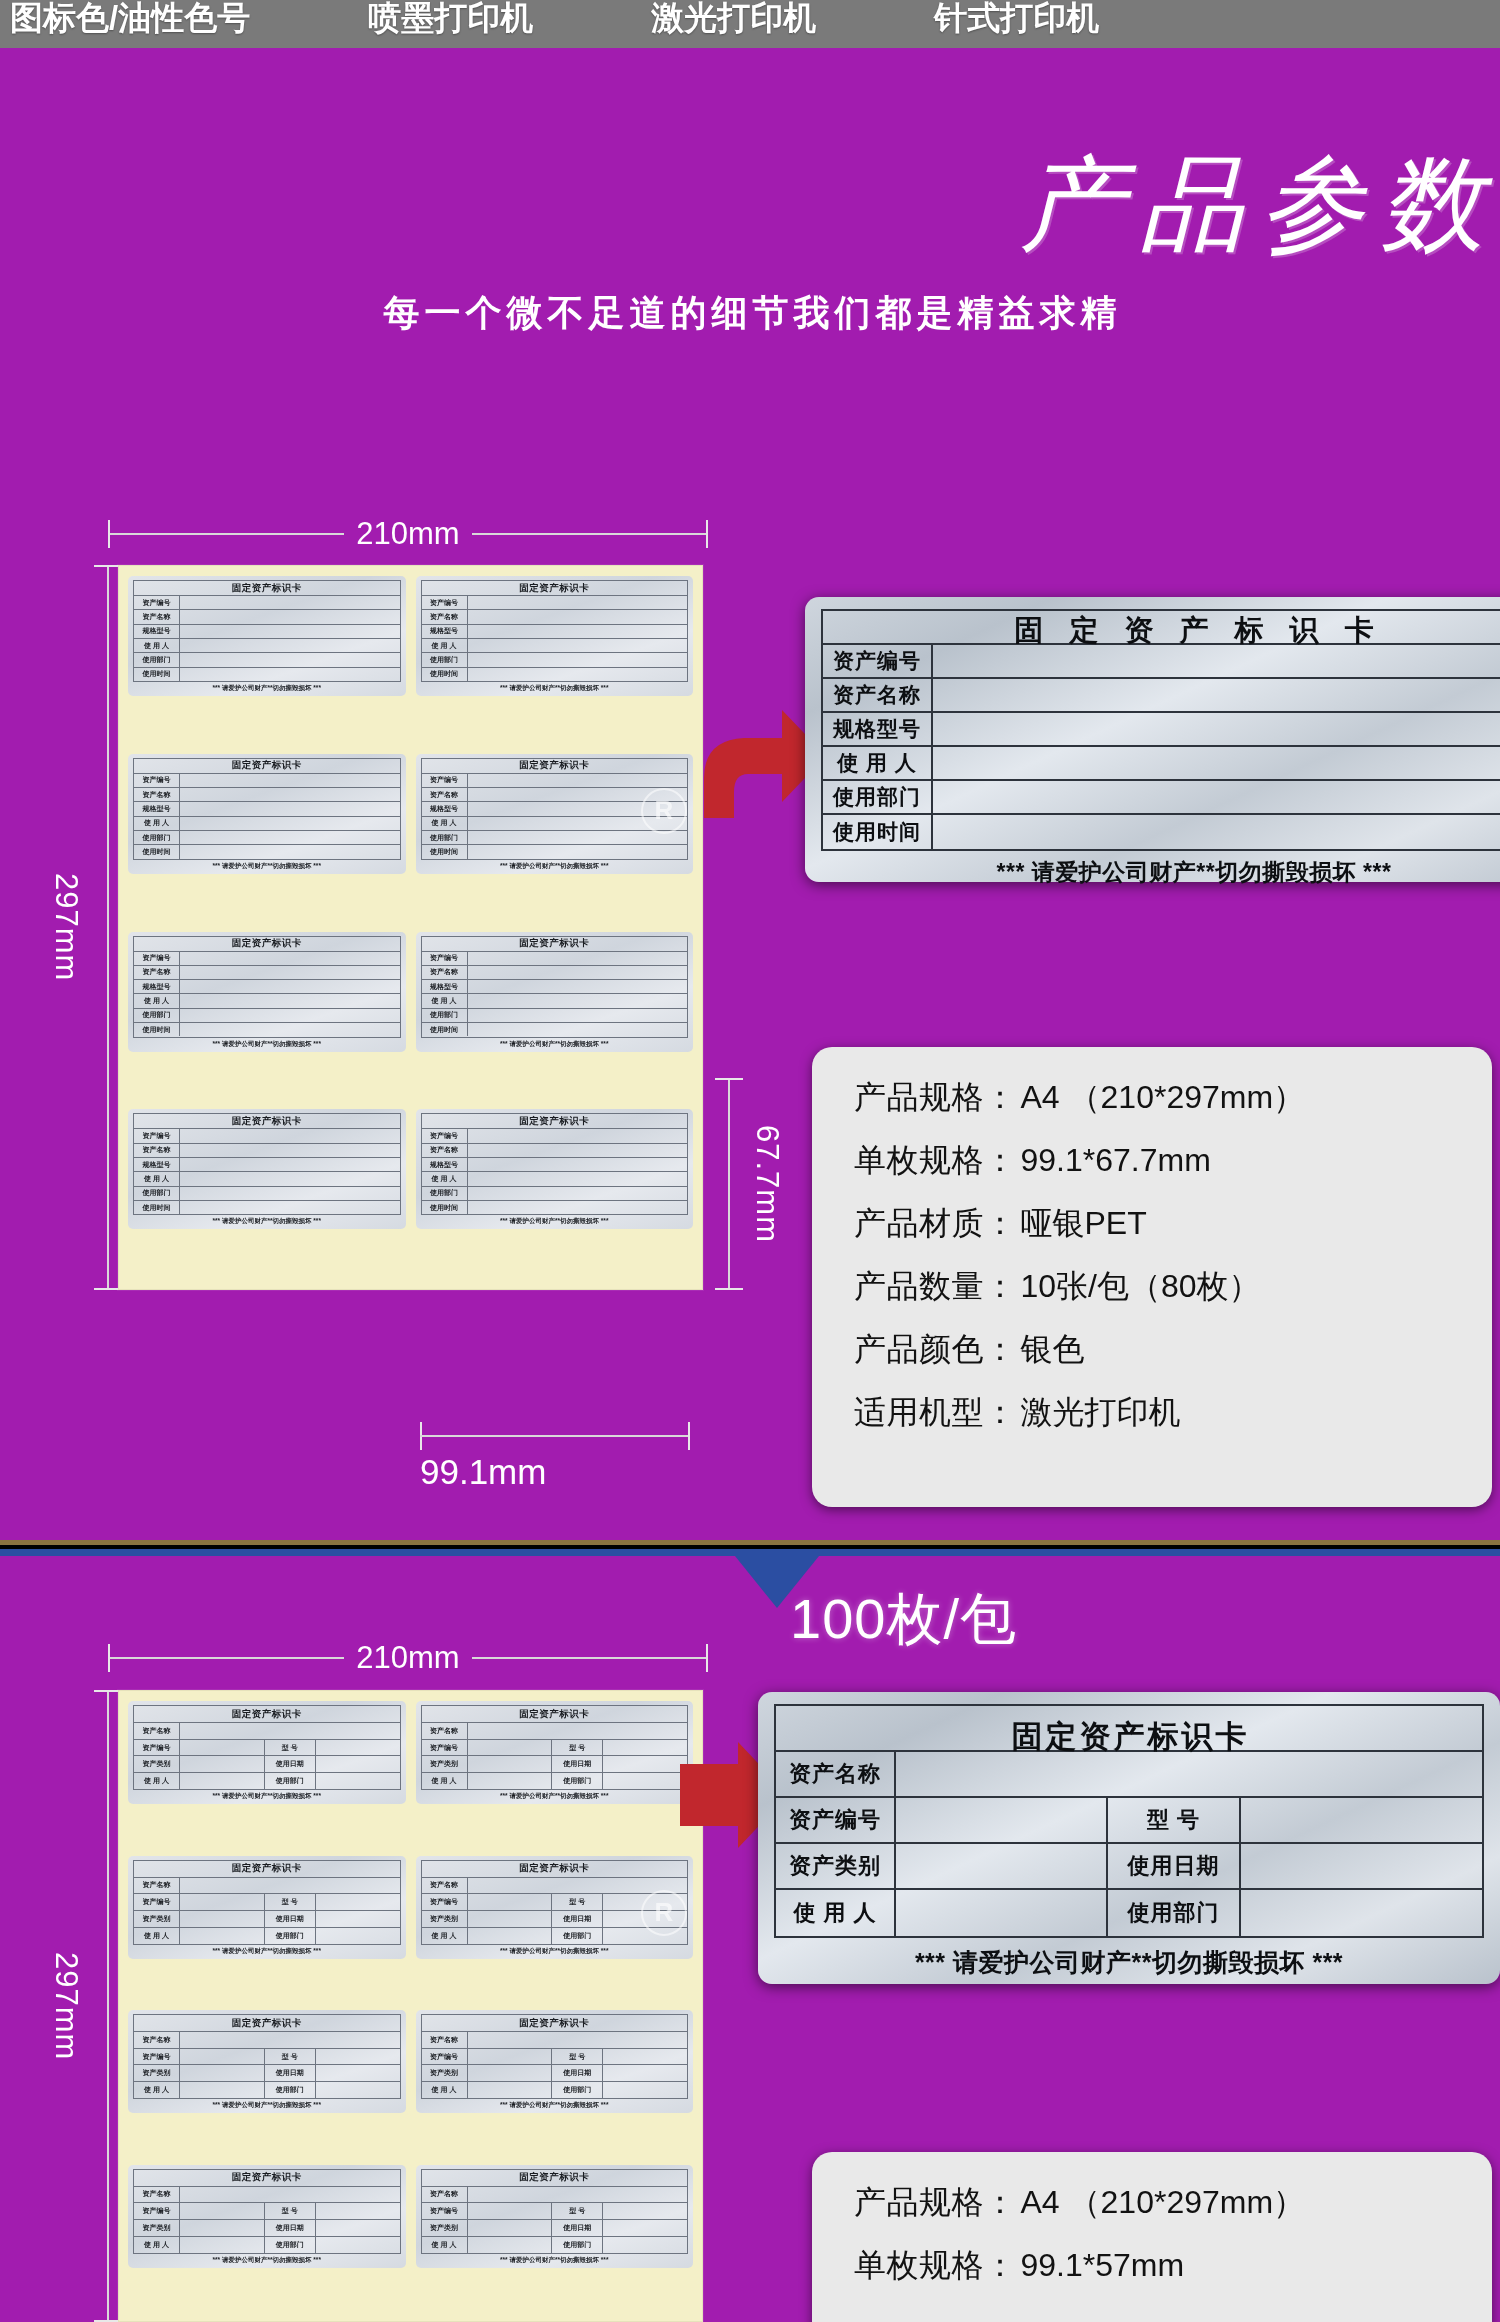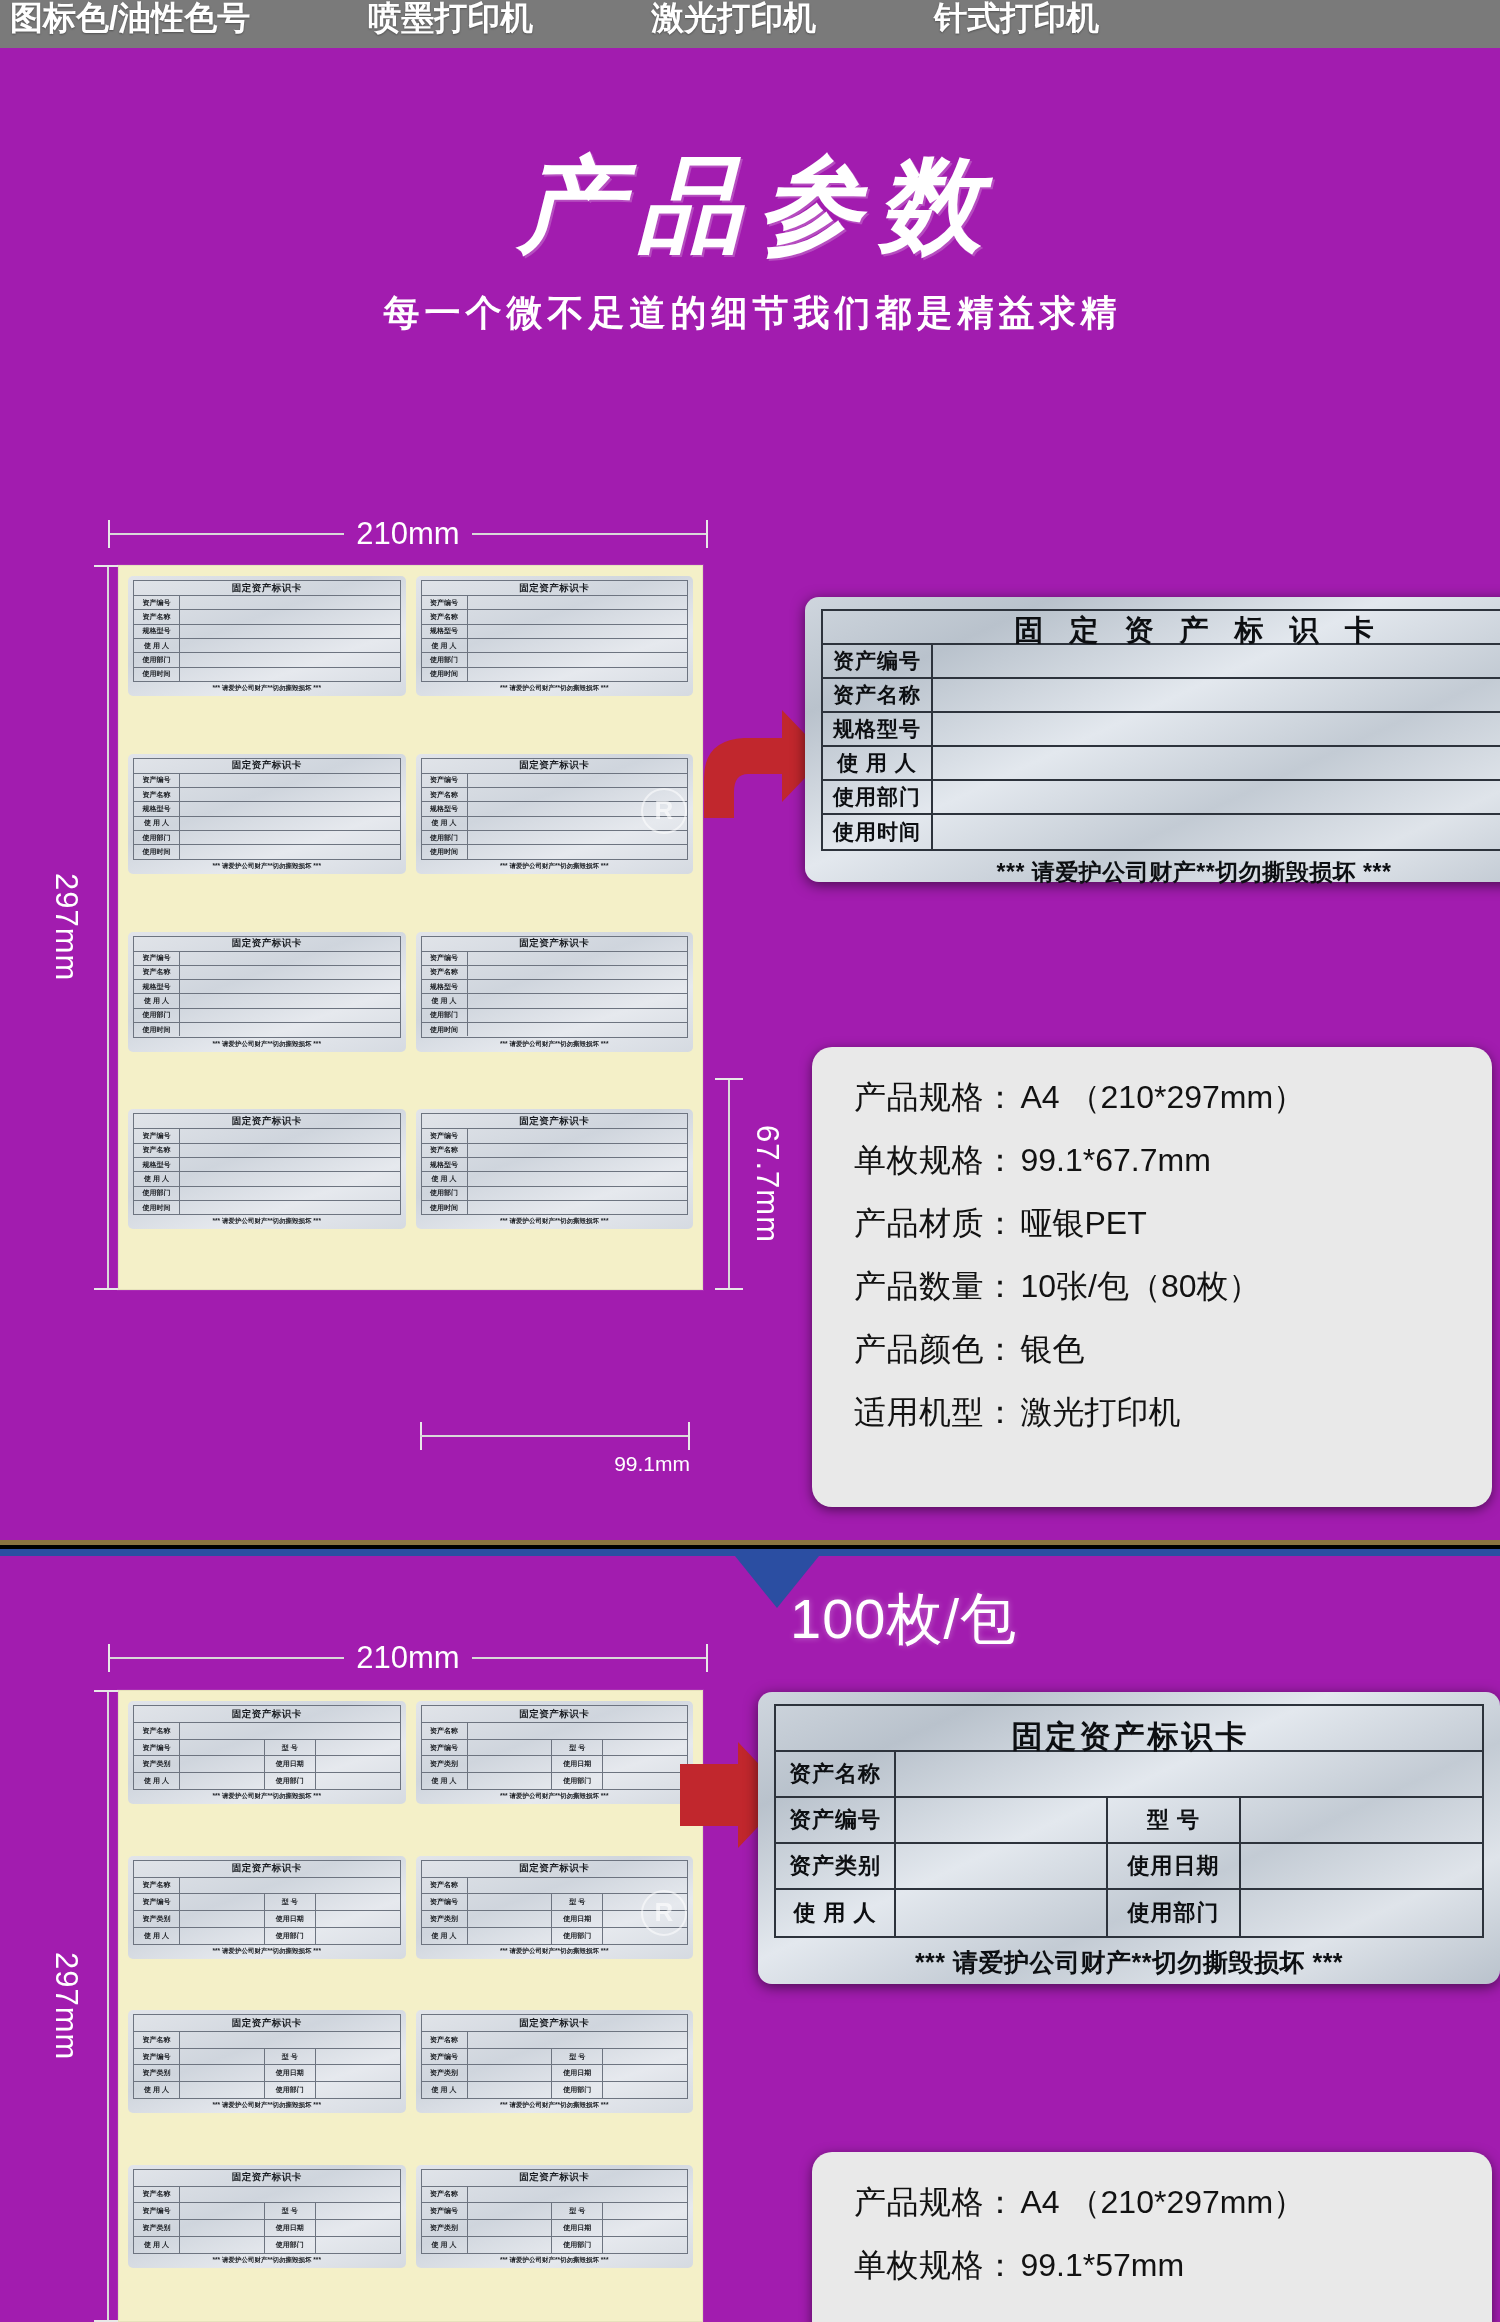--- a/index.html
+++ b/index.html
@@ -26,24 +26,25 @@
     line-height: 1; transform: translateY(-14px);
     text-shadow: 0 1px 2px rgba(0,0,0,.35);
   }
 
   
   .heading-wrap {
     position: absolute; left: 0; top: 150px; width: 1500px; text-align: center;
   }
   .heading-main {
     color: #fff; font-family: "DejaVu Serif", "Liberation Serif", serif;
-    font-size: 104px; font-weight: 700; letter-spacing: 16px;
+    font-size: 104px; font-weight: 400; letter-spacing: 16px;
     line-height: 1.05; text-indent: 16px;
     font-style: italic;
     text-shadow: 2px 2px 0 rgba(255,255,255,.22);
+    text-align: right;
   }
   .heading-sub {
     margin-top: 30px; color: #fff;
     font-family: "DejaVu Serif", "Liberation Serif", serif;
     font-size: 36px; font-weight: 700; letter-spacing: 5px; text-indent: 5px;
   }
 
   
   .block { position: absolute; left: 0; width: 1500px; }
   #block1 { top: 470px; height: 1080px; }
@@ -60,21 +61,21 @@
   .dim-h {
     position: absolute; display: flex; align-items: center;
     color: #fff; font-size: 31px; white-space: nowrap;
   }
   .dim-h .cap {
     width: 2px; height: 28px; background: #e8e8e8; flex: 0 0 auto;
   }
   .dim-h .bar { height: 2px; background: #d9d9d9; flex: 1 1 auto; }
   .dim-h .txt { padding: 0 12px; }
 
-  .dim-h2 { position: absolute; color: #fff; font-size: 21px; text-align: right; }
+  .dim-h2 { position: absolute; color: #fff; font-size: 35px; text-align: left; }
   .dim-h2 .rule { position: relative; height: 28px; }
   .dim-h2 .rule .bar { position: absolute; left: 0; right: 0; top: 13px; height: 2px; background: #d9d9d9; }
   .dim-h2 .rule .cap { position: absolute; top: 0; width: 2px; height: 28px; background: #e8e8e8; }
   .dim-h2 .rule .cap.l { left: 0; }
   .dim-h2 .rule .cap.r { right: 0; }
   .dim-h2 .txt { margin-top: 2px; }
 
   .dim-v {
     position: absolute; display: flex; align-items: center; color: #fff;
   }

